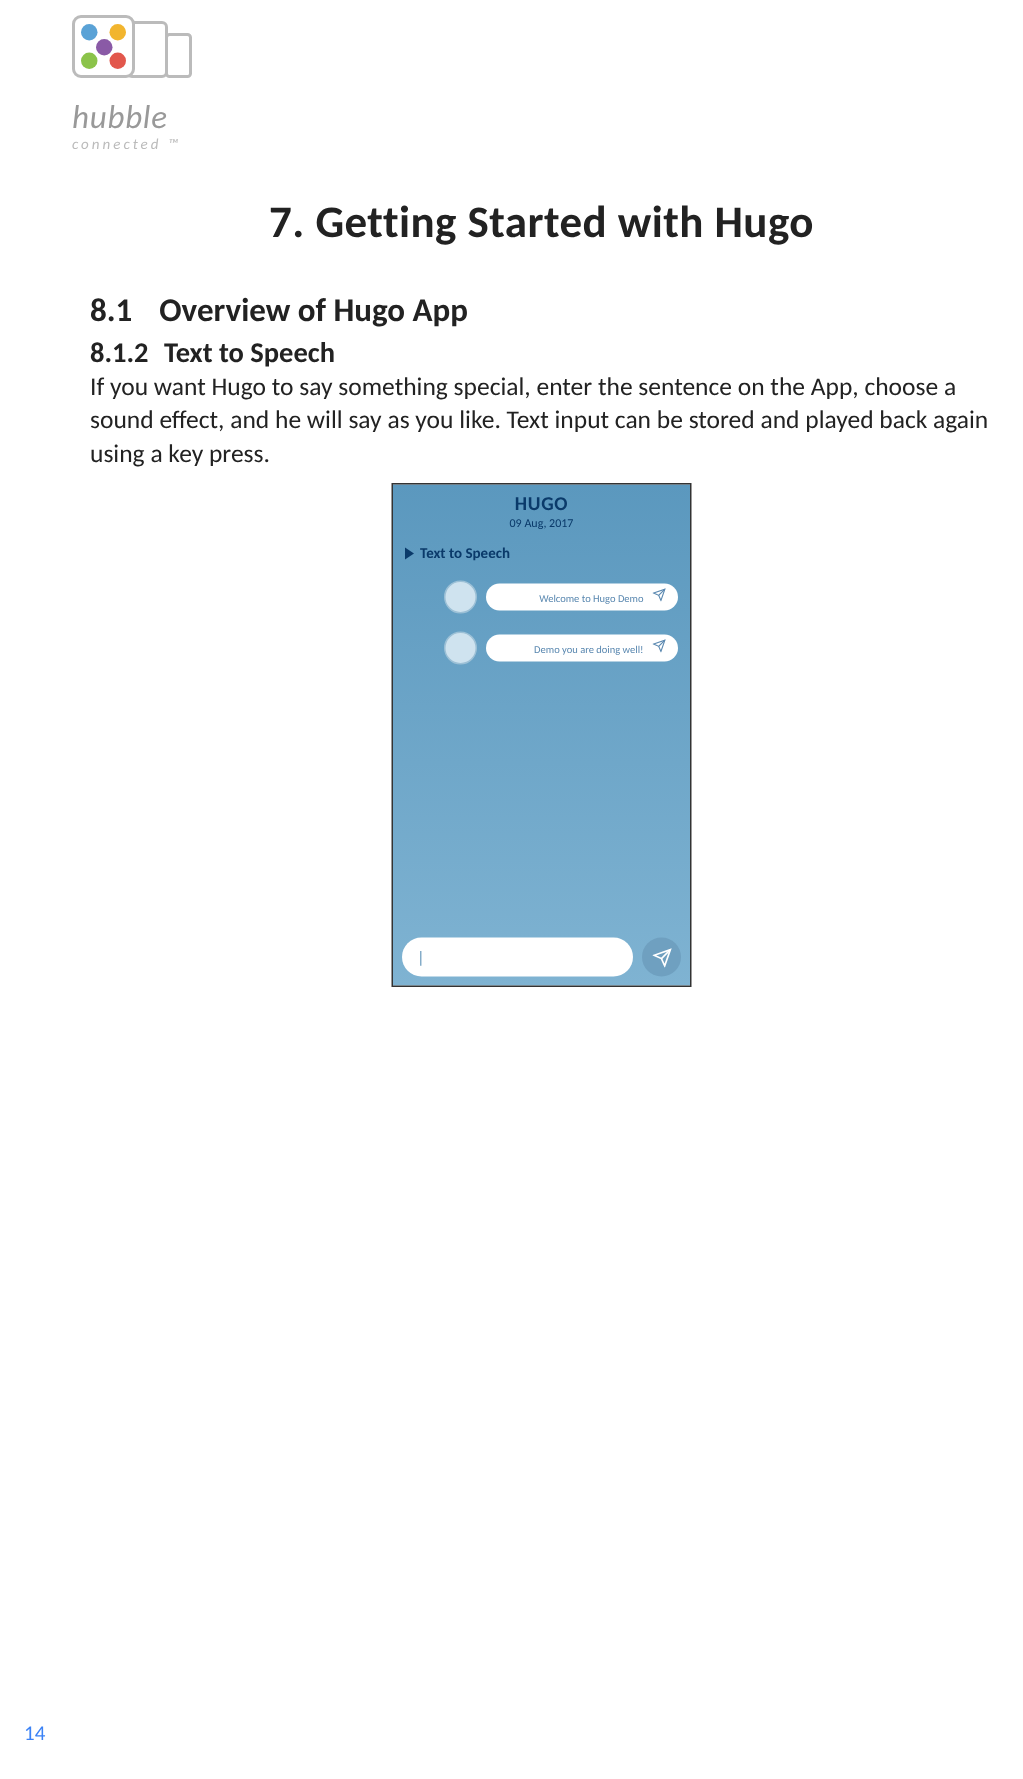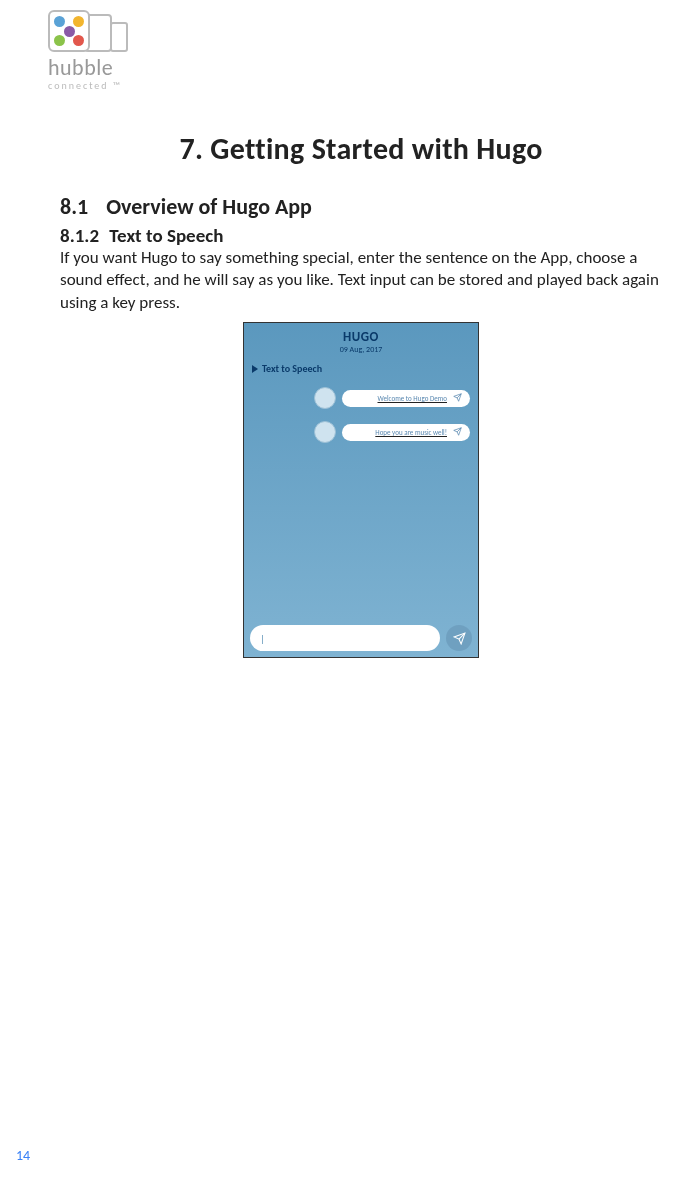--- a/index.html
+++ b/index.html
@@ -50,21 +50,21 @@
     margin-left: -10px;
   }
   .logo-phone {
     width: 18px;
     height: 30px;
     border: 2px solid #bbb;
     border-radius: 3px;
     background: #fff;
     margin-left: -6px;
   }
-  .logo-text { color: #999; font-size: 22px; letter-spacing: 0.5px; margin-top: 2px; font-weight: 400;}
+  .logo-text { color: #999; font-size: 22px; letter-spacing: 0.5px; margin-top: 12px; font-weight: 400; font-style: italic;}
   .logo-text .sub { font-size: 10px; letter-spacing: 2px; display: block; color: #bbb; margin-top: -2px; }
   .content {
     margin: 110px 20px 0 60px;
   }
   .h1 {
     font-size: 30px;
     font-weight: bold;
     text-align: center;
     margin-bottom: 26px;
     letter-spacing: 0.3px;
@@ -86,21 +86,21 @@
     line-height: 1.32;
     margin-bottom: 8px;
     font-weight: 400;
   }
   .phone-wrap {
     display: flex;
     justify-content: center;
     margin-top: 6px;
   }
   .phone {
-    width: 236px;
+    width: 200px;
     height: 336px;
     border: 1px solid #333;
     background: linear-gradient(180deg, #5b98be 0%, #7fb3d2 100%);
     position: relative;
     display: flex;
     flex-direction: column;
   }
   .phone-header {
     text-align: center;
     padding: 6px 0 4px;
@@ -114,21 +114,20 @@
     gap: 4px;
   }
   .phone-tab-bullet { width: 0; height: 0; border-left: 6px solid #0a3a6a; border-top: 4px solid transparent; border-bottom: 4px solid transparent; }
   .phone-tab-text { color: #0a3a6a; font-size: 10px; font-weight: bold; }
   .bubble-row {
     display: flex;
     align-items: center;
     justify-content: flex-end;
     gap: 6px;
     margin: 4px 8px 8px;
-    text-decoration: underline;
   }
   .avatar-mini {
     width: 22px; height: 22px; border-radius: 50%;
     background: #cfe3ef;
     border: 1px solid #9cc0d6;
   }
   .bubble {
     background: #fff;
     border-radius: 12px;
     padding: 3px 8px 3px 10px;
@@ -231,21 +230,21 @@
                 <path d="M22 2L11 13"></path>
                 <path d="M22 2l-7 20-4-9-9-4 20-7z"></path>
               </svg>
           </span>
         </div>
       </div>
 
       <div class="bubble-row">
         <div class="avatar-mini"></div>
         <div class="bubble">
-          <span>Hope you are music well!</span>
+          <span>Demo you are doing well!</span>
           <span class="send-mini">
             <svg width="9" height="9" viewBox="0 0 24 24" fill="none" stroke="#5a88b0" stroke-width="2">
                 <path d="M22 2L11 13"></path>
                 <path d="M22 2l-7 20-4-9-9-4 20-7z"></path>
               </svg>
           </span>
         </div>
       </div>
 
       <div class="spacer-grow"></div>

